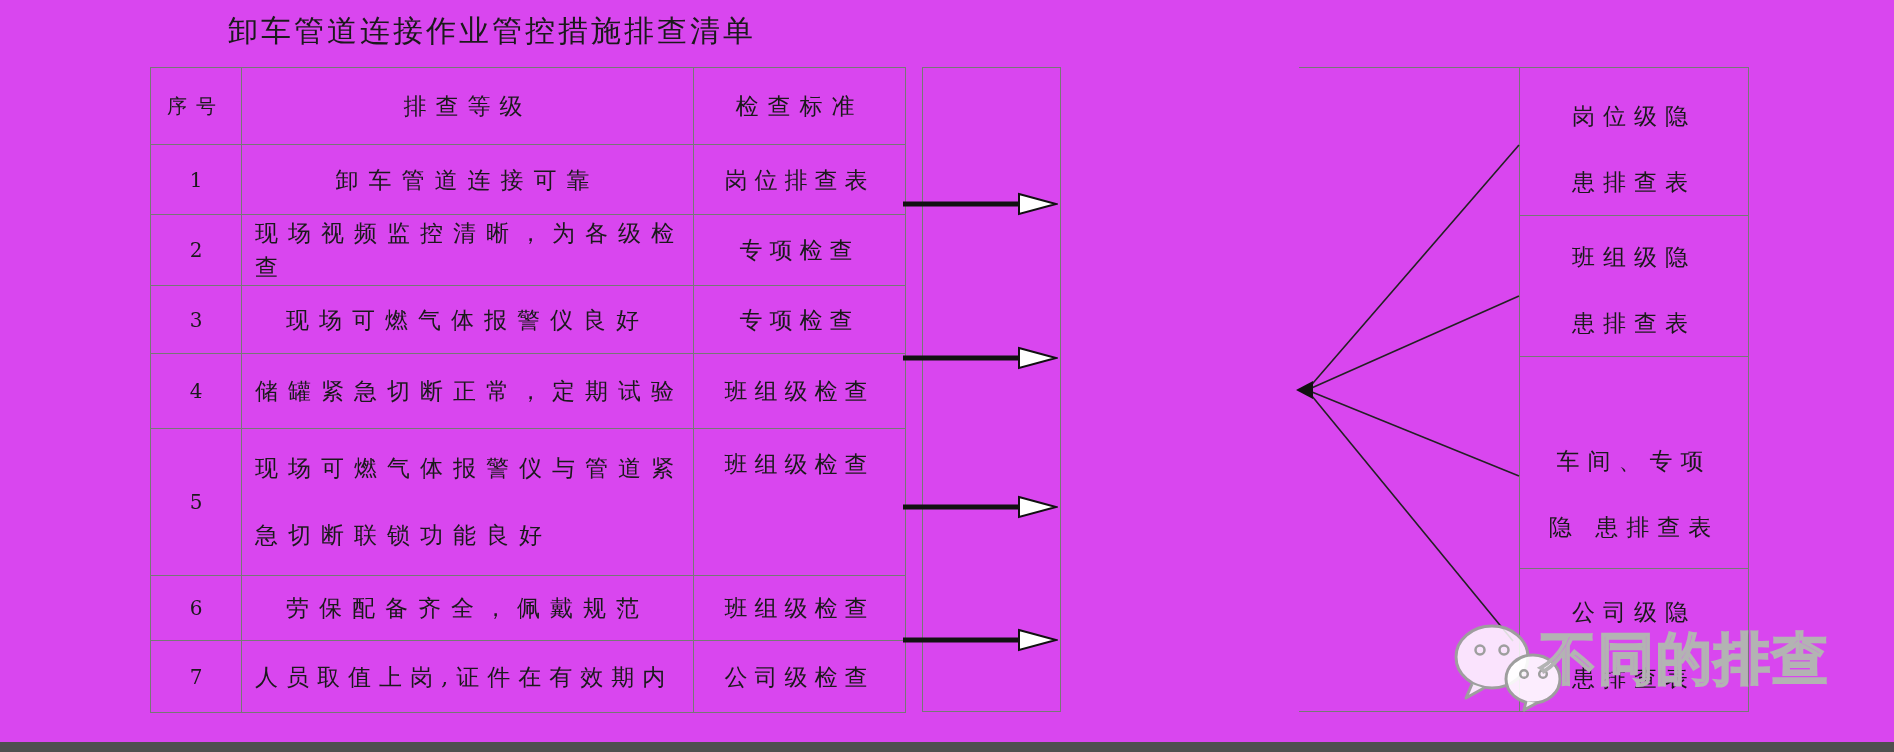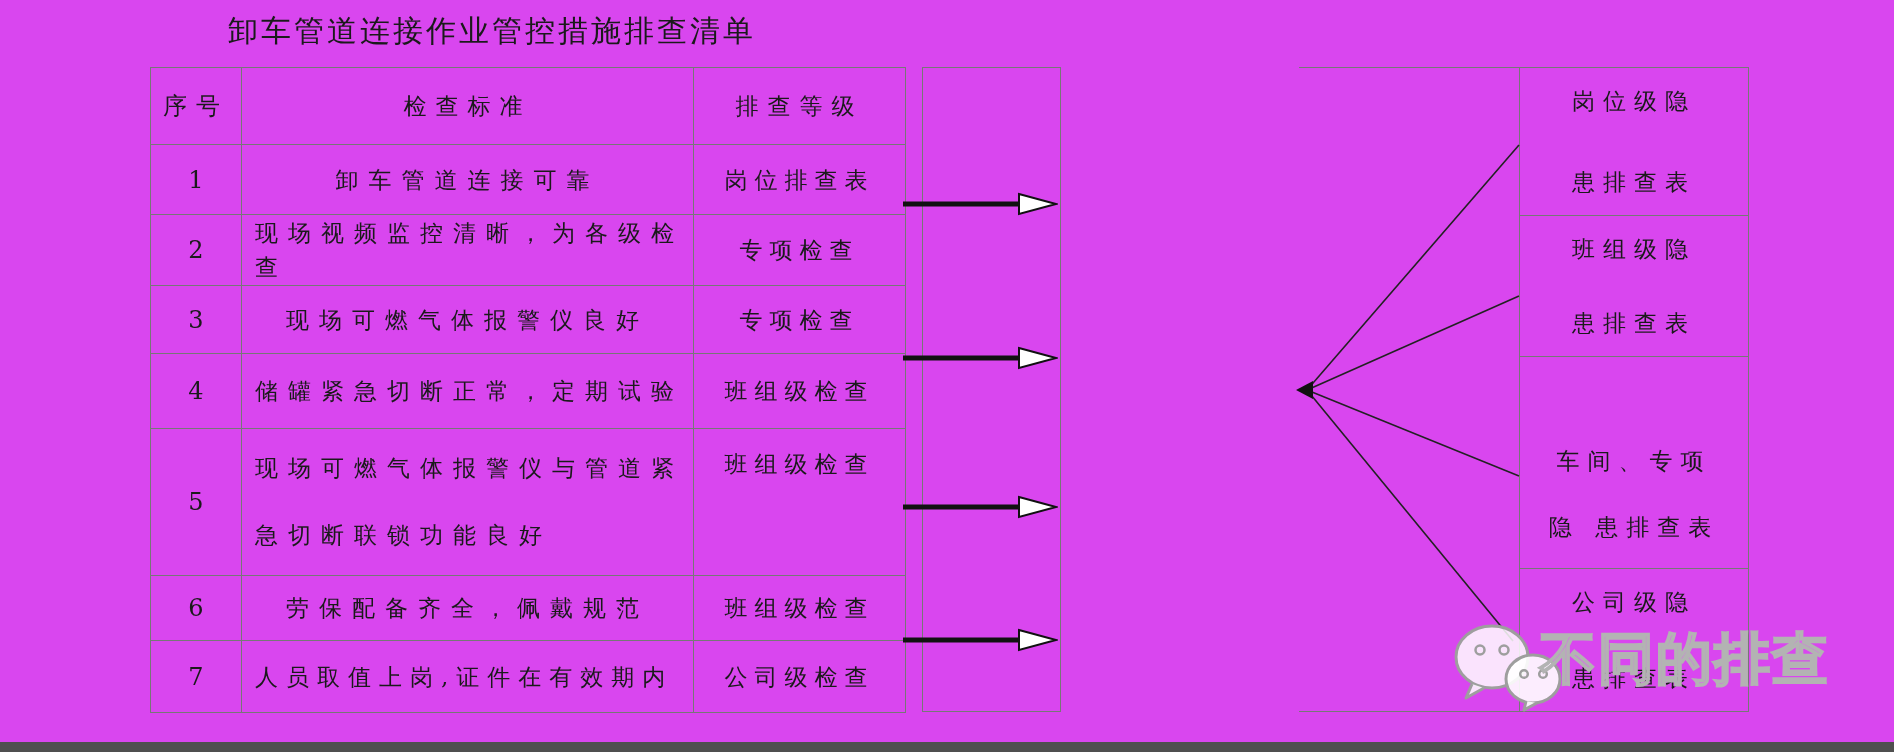--- a/index.html
+++ b/index.html
@@ -19,21 +19,21 @@
     border-top:1px solid #777;border-left:1px solid #777;
   }
   .cell{
     border-right:1px solid #777;border-bottom:1px solid #777;
     display:flex;align-items:center;justify-content:center;
     font-size:23px;box-sizing:border-box;line-height:34px;
   }
   .c-std{letter-spacing:10px;}
   .c-lvl{letter-spacing:7px;}
   .c-hdr{letter-spacing:9px;}
-  .c-no{font-size:24px;}
+  .c-no{font-size:20px;}
   .left{justify-content:flex-start;padding-left:13px;text-align:left;}
   .wrap2{line-height:67px;}
   
   .channel{
     position:absolute;left:922px;top:67px;width:139px;height:645px;box-sizing:border-box;
     border:1px solid #777;
   }
   
   .middle{
     position:absolute;left:1061px;top:67px;width:238px;height:645px;box-sizing:border-box;
@@ -48,21 +48,21 @@
     position:absolute;left:1299px;top:67px;width:220px;height:645px;box-sizing:border-box;
     border-top:1px solid #777;border-bottom:1px solid #777;
   }
   
   .boxes{
     position:absolute;left:1519px;top:67px;width:230px;height:645px;box-sizing:border-box;
     border:1px solid #777;display:flex;flex-direction:column;
   }
   .obox{
     box-sizing:border-box;border-bottom:1px solid #777;
-    display:flex;flex-direction:column;align-items:center;justify-content:space-between;
+    display:flex;flex-direction:column;align-items:center;justify-content:flex-end;
     font-size:23px;letter-spacing:8px;
   }
   .obox:last-child{border-bottom:none;}
   .obox .bline{height:66px;line-height:66px;white-space:nowrap;}
   .obox1{height:148px;}
   .obox2{height:142px;}
   .obox3{height:213px;justify-content:flex-end;padding-bottom:8px;}
   .obox4{height:142px;}
   
   .big-arrow{position:absolute;width:155px;height:24px;}
@@ -78,22 +78,22 @@
 </style>
 </head>
 <body>
 
 <div class="canvas">
 
   <div class="title">卸车管道连接作业管控措施排查清单</div>
 
   <div class="main-table">
     <div class="cell c-no c-hdr">序号</div>
+    <div class="cell c-hdr">排查等级</div>
     <div class="cell c-hdr">检查标准</div>
-    <div class="cell c-hdr">排查等级</div>
 
     <div class="cell c-no">1</div>
     <div class="cell c-std">卸车管道连接可靠</div>
     <div class="cell c-lvl">岗位排查表</div>
 
     <div class="cell c-no">2</div>
     <div class="cell c-std left">现场视频监控清晰，为各级检查</div>
     <div class="cell c-lvl">专项检查</div>
 
     <div class="cell c-no">3</div>

